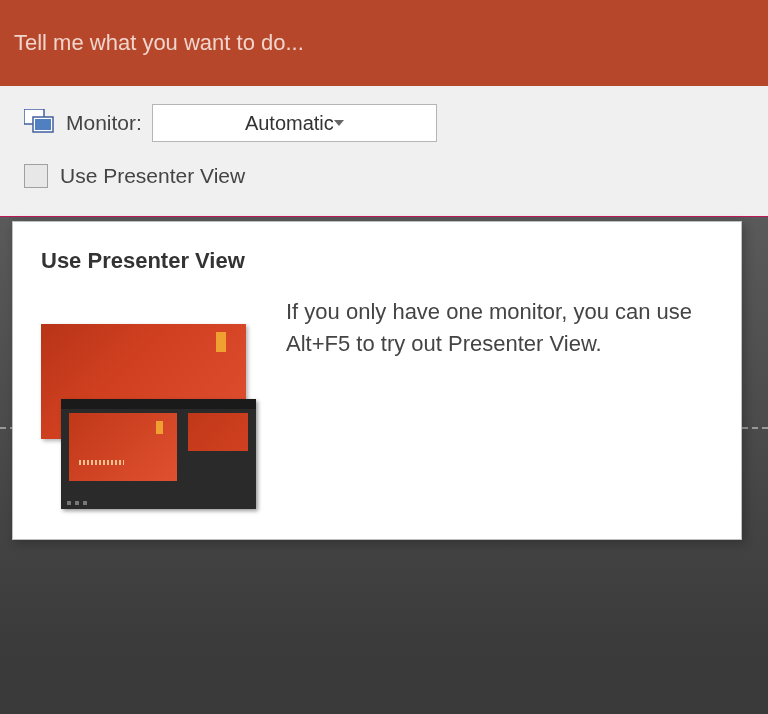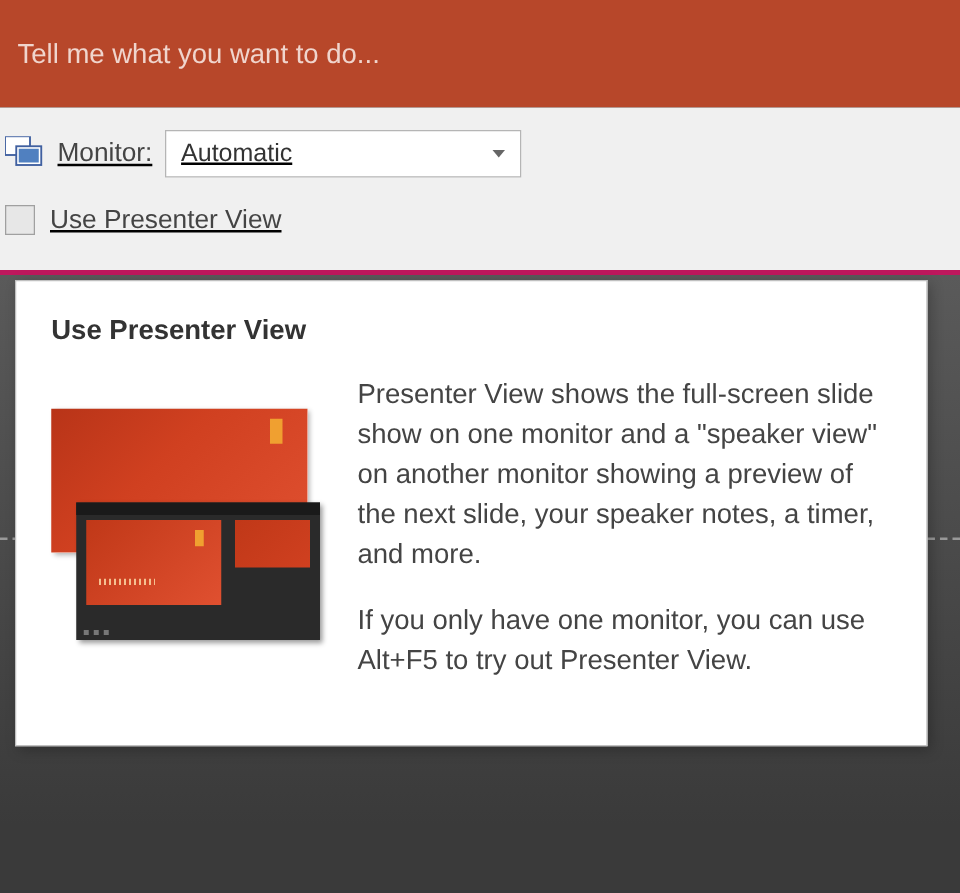--- a/index.html
+++ b/index.html
@@ -12,42 +12,41 @@
     }
     .tell-me-bar {
       background: #b7472a;
       color: #f0d5cd;
       padding: 30px 14px;
       font-size: 22px;
       font-weight: 300;
     }
     .ribbon-panel {
       background: #f0f0f0;
-      border-bottom: 4px solid #be185d;
-      padding: 18px 20px 8px 4px;
-      text-decoration: underline;
+      border-bottom: 1px solid #be185d;
+      padding: 18px 20px 8px 24px;
     }
     .monitor-row {
       display: flex;
       align-items: center;
       gap: 10px;
       margin-bottom: 22px;
     }
     .monitors-icon {
       display: inline-flex;
       flex-shrink: 0;
     }
     .monitor-label {
       font-size: 21px;
       color: #444;
     }
     .monitor-select {
       display: flex;
       align-items: center;
-      justify-content: space-between;
+      justify-content: center;
       background: #fff;
       border: 1px solid #b5b5b5;
       padding: 6px 12px;
       width: 285px;
       height: 38px;
       cursor: pointer;
     }
     .monitor-select-value {
       font-size: 20px;
       color: #333;
@@ -259,18 +258,17 @@
           </div>
           <div class="preview-front-side"></div>
           <div class="preview-front-footer">
               <span></span>
               <span></span>
               <span></span>
             </div>
         </div>
       </div>
       <div class="tooltip-text">
-        <p>Presenter View shows the full-screen slide show on one monitor and a "speaker view" on another monitor showing a preview of the next slide, your speaker notes, a timer, and more.</p>
         <p>If you only have one monitor, you can use Alt+F5 to try out Presenter View.</p>
       </div>
     </div>
   </div>
 </div>
 
 </body></html>

